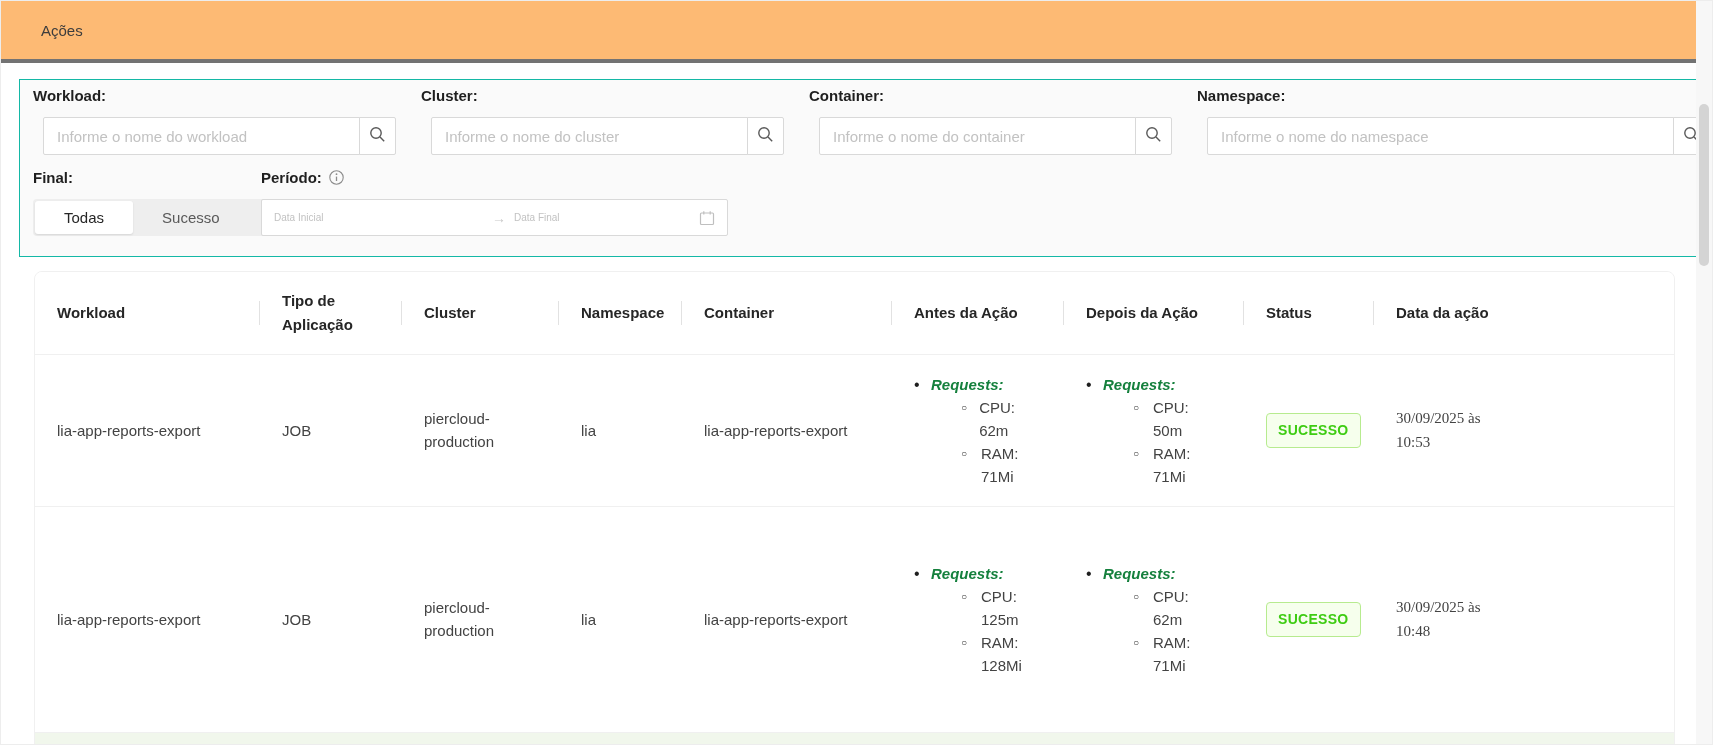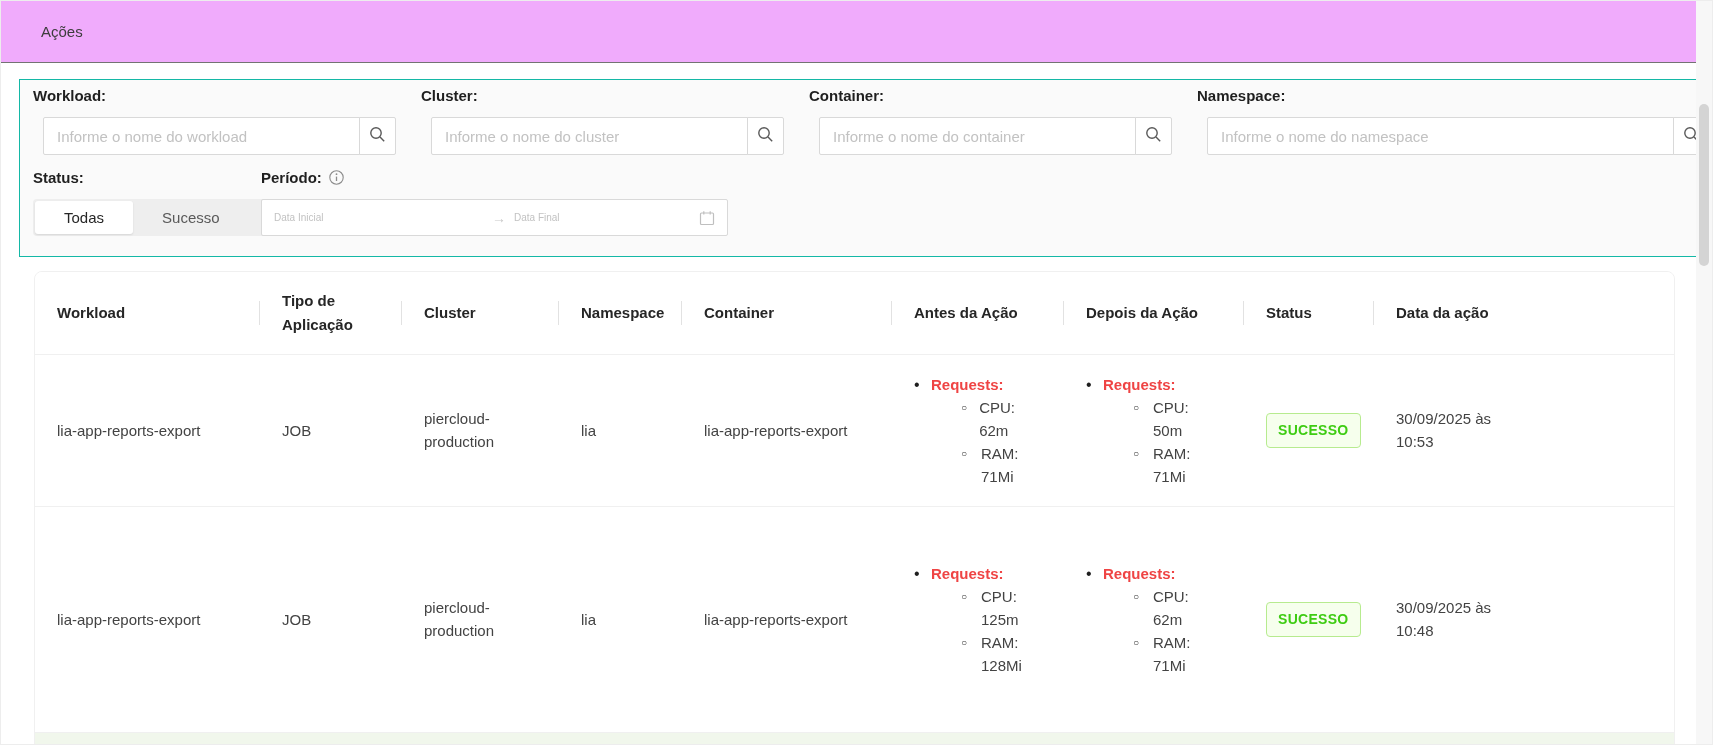--- a/index.html
+++ b/index.html
@@ -6,22 +6,22 @@
   html,body { background:#e9e9e9; }
   body { font-family:"Liberation Sans","DejaVu Sans",sans-serif; }
   .screen {
     position:relative; width:1713px; height:745px; background:#fff;
     border:1px solid #ededed; overflow:hidden; color:#434343; font-size:15px;
   }
 
   
   .topbar {
     position:absolute; left:0; top:0; right:16px; height:62px;
-    border-bottom:1px solid #737373; display:flex; align-items:center;
-    padding-left:40px; background:#f0abfc;
+    border-bottom:4px solid #737373; display:flex; align-items:center;
+    padding-left:40px; background:#fdba74;
   }
   .topbar .title { color:#3c3c3c; font-size:15px; }
 
   
   .filter-panel {
     position:absolute; left:18px; top:78px; width:1680px; height:178px;
     border:1px solid #14b8a6; background:#fafafa; overflow:hidden;
   }
   .fgroup { position:absolute; top:5px; }
   .flabel { font-weight:700; color:#1f1f1f; font-size:15px; line-height:21px; margin-bottom:11px; white-space:nowrap; }
@@ -80,30 +80,30 @@
   td {
     padding:16px 22px; vertical-align:middle; color:#434343; font-size:15px;
     line-height:23px; border-top:1px solid #f0f0f0; overflow-wrap:break-word;
   }
   tr.r0 { height:152px; }
   tr.r1 { height:226px; }
   tr.partial td { background:#f1f7ec; padding:0; height:16px; }
 
   .req-line { display:flex; line-height:23px; }
   .req-line .dot { width:17px; font-size:16px; color:#1f1f1f; }
-  .req-title { font-weight:700; color:#ef4444; }
+  .req-title { font-weight:700; color:#15803d;font-style:italic; }
   .req-line.sub { padding-left:47px; }
   .req-line .circ { width:20px; font-size:10px; line-height:23px; color:#333; }
   .req-val { white-space:pre-line; }
 
   .badge {
     display:inline-block; background:#f6ffed; border:1px solid #b7eb8f; color:#3ecc13;
     font-weight:700; font-size:14px; padding:5px 11px; border-radius:4px; letter-spacing:.3px;
   }
-  .date-cell { white-space:pre-line; }
+  .date-cell { white-space:pre-line;font-family:Liberation Serif, serif; }
 
   
   .vscroll { position:absolute; right:0; top:0; width:16px; height:745px; background:#f7f7f7; }
   .vscroll .thumb { position:absolute; left:3px; width:10px; top:103px; height:162px; background:#d4d4d4; border-radius:5px; }
 </style>
 </head>
 <body>
 
 <div class="screen">
 
@@ -167,21 +167,21 @@
             <svg width="17" height="17" viewBox="0 0 17 17">
                 <circle cx="7" cy="7" r="5.2" fill="none" stroke="#595959" stroke-width="1.4"></circle>
                 <line x1="11" y1="11" x2="15.2" y2="15.2" stroke="#595959" stroke-width="1.4"></line>
               </svg>
           </span>
         </button>
       </div>
     </div>
 
     <div class="fgroup" style="left:13px; top:87px;">
-      <div class="flabel">Status:</div>
+      <div class="flabel">Final:</div>
       <div class="seg">
         <div class="seg-item selected">Todas</div>
         <div class="seg-item">Sucesso</div>
         <div class="seg-item">Depois</div>
       </div>
     </div>
 
     <div class="fgroup" style="left:241px; top:87px;">
       <div class="plabel-row">
         <div class="flabel">Período:</div>

